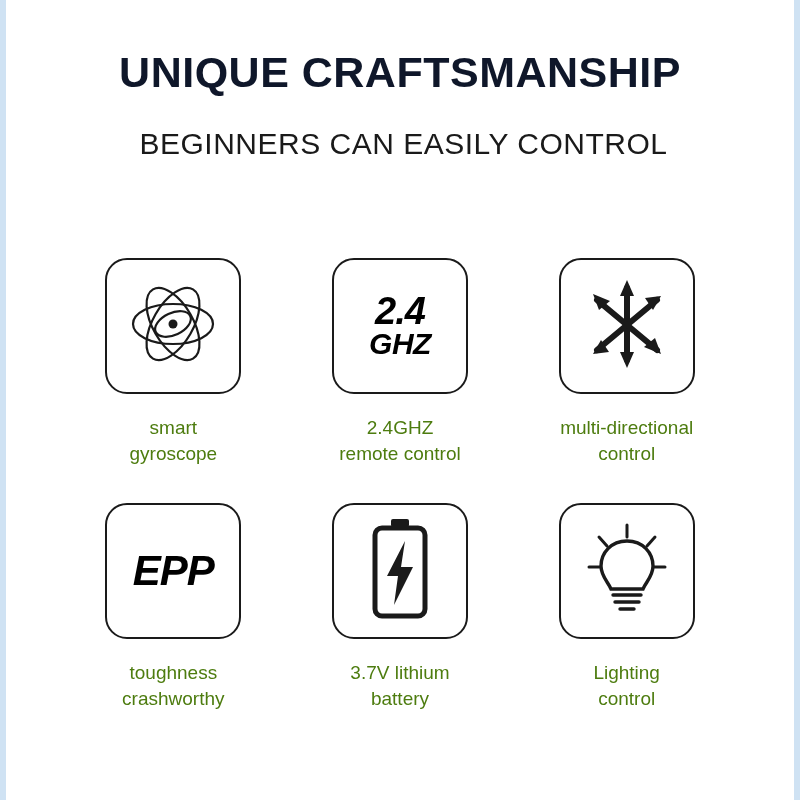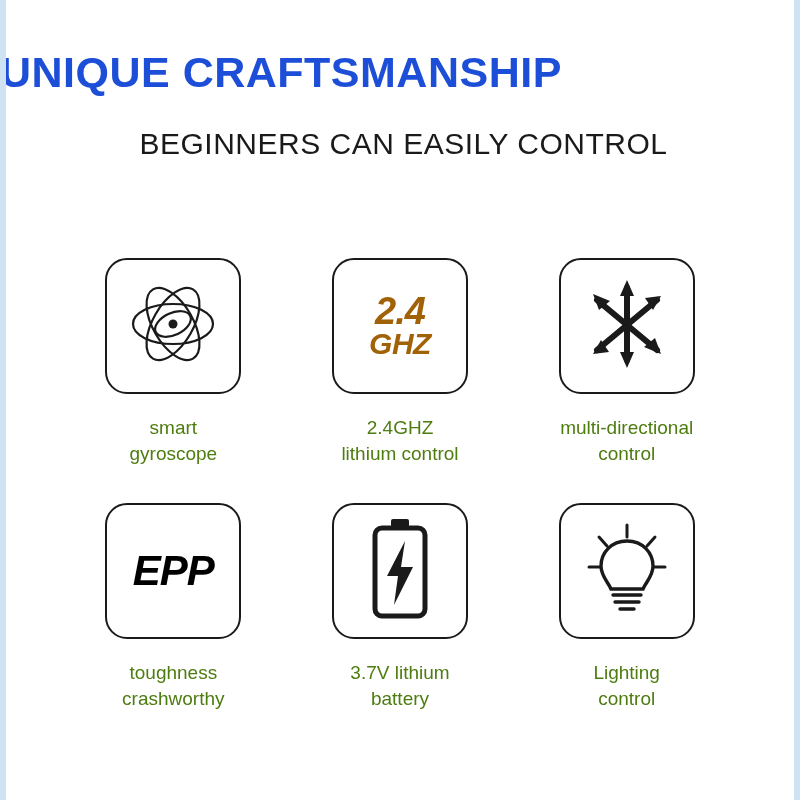--- a/index.html
+++ b/index.html
@@ -25,24 +25,25 @@
     position: absolute;
     top: 0;
     width: 6px;
     height: 800px;
     background: #cfe2f3;
   }
   .edge-strip.left { left: 0; }
   .edge-strip.right { right: 0; }
 
   .headline {
+    text-align: center;
     font-size: 43px;
     font-weight: bold;
     letter-spacing: 0.5px;
-    color: #1d4ed8;
+    color: #0f172a;
     margin: 0;
     padding-top: 48px;
     font-family: "Liberation Sans", sans-serif;
   }
   .subhead {
     text-align: center;
     font-size: 30px;
     font-weight: normal;
     letter-spacing: 0.5px;
     color: #1a1a1a;
@@ -106,21 +107,21 @@
     font-size: 42px;
     font-weight: bold;
     font-style: italic;
     letter-spacing: -1px;
   }
   .stack {
     display: flex;
     flex-direction: column;
     align-items: center;
     justify-content: center;
-    color: #a16207;
+    color: #000000;
   }
 </style>
 </head>
 <body>
 
 <div class="page">
 
   <div class="edge-strip left"></div>
   <div class="edge-strip right"></div>
 
@@ -148,21 +149,21 @@
     </div>
 
     <div class="cell">
       <div class="icon-box">
         <span class="stack">
           <span class="txt-24">2.4</span>
           <span class="txt-ghz">GHZ</span>
         </span>
       </div>
       <div class="caption">2.4GHZ
-lithium control</div>
+remote control</div>
     </div>
 
     <div class="cell">
       <div class="icon-box">
         <span>
           <svg width="100" height="100" viewBox="0 0 100 100">
             <g stroke="#1a1a1a" stroke-width="6" stroke-linecap="round" fill="none">
               <line x1="50" y1="14" x2="50" y2="86"></line>
               <line x1="20" y1="26" x2="80" y2="76"></line>
               <line x1="20" y1="76" x2="80" y2="26"></line>

